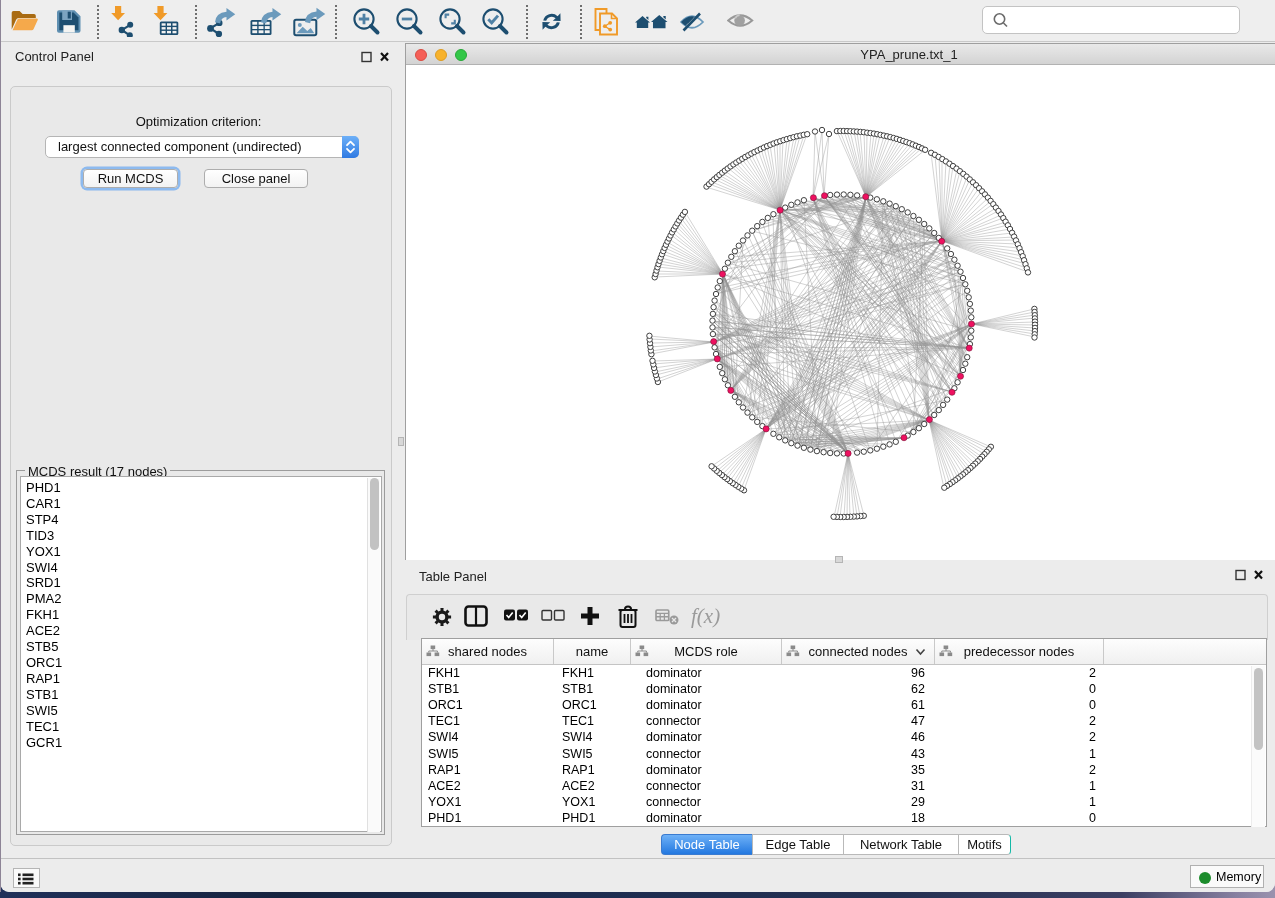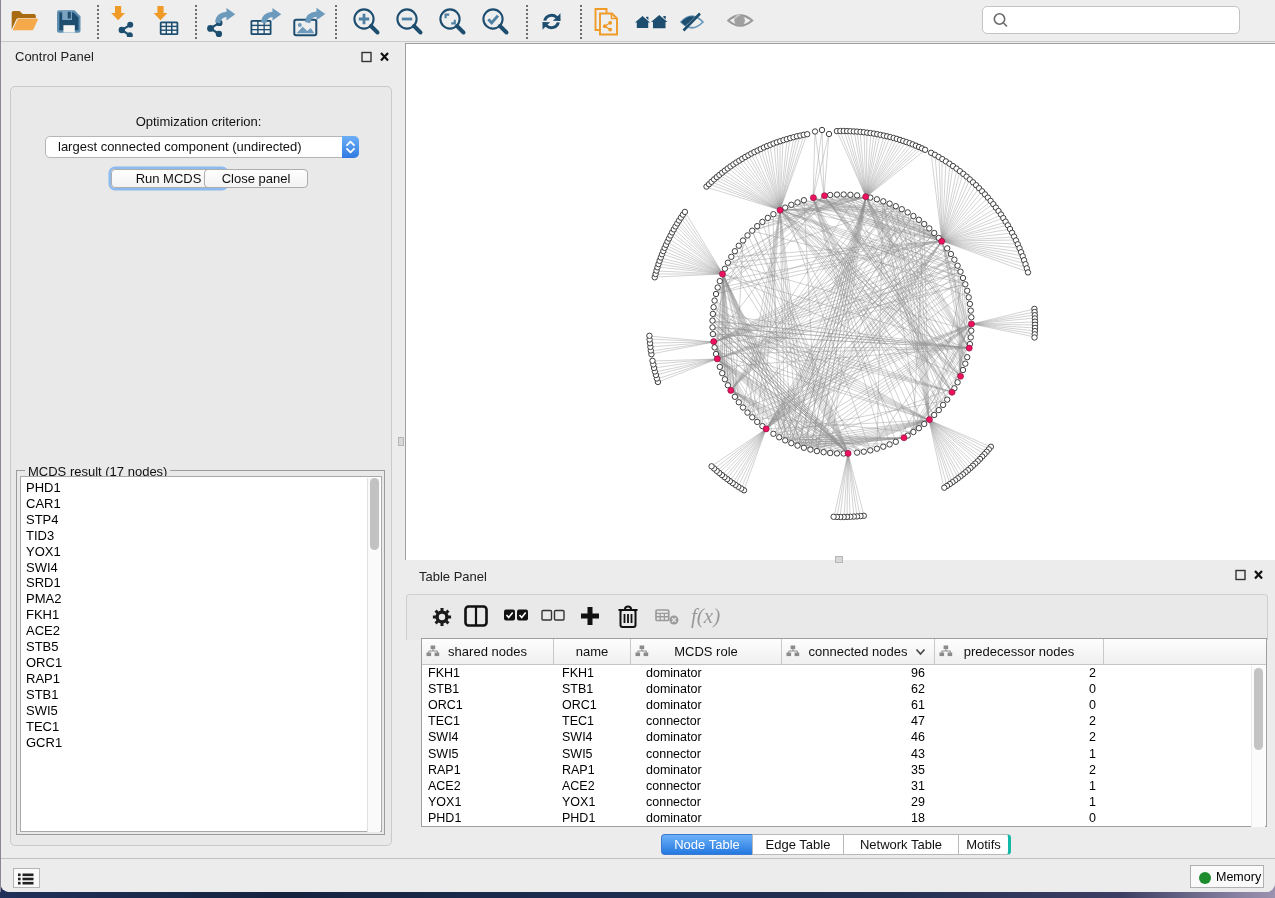--- a/index.html
+++ b/index.html
@@ -25,21 +25,21 @@
 .tab { background:#ffffff; border:1px solid #b9b9b9; border-right:none; line-height:19px; color:#111; text-align:center; }
 .tab:first-child { border-radius:4px 0 0 4px; }
 .tab:last-child { border-radius:0 4px 4px 0; border-right:1px solid #b9b9b9; }
 .tab.sel { background:linear-gradient(#6eb1f7,#2378e0); color:#fff; border-color:#3a7bd0; }
 
 #optlabel { position:absolute; left:0; top:71px; width:395px; text-align:center; font-size:13px; color:#111; }
 #dropdown { position:absolute; left:44px; top:93px; width:314px; height:22px; background:#fff; border:1px solid #b5b5b5; border-radius:5px; font-size:13px; color:#111; line-height:20px; padding-left:12px; }
 #dd-btn { position:absolute; right:-1px; top:-1px; width:17px; height:22px; border-radius:0 5px 5px 0; background:linear-gradient(#6db0f8,#2f7ae2); }
 #dd-btn svg { position:absolute; left:3px; top:3px; }
 .btn { position:absolute; top:126px; height:19px; background:linear-gradient(#ffffff,#f2f2f2); border:1px solid #adadad; border-radius:4px; font-size:13px; color:#111; text-align:center; line-height:17px; }
-#btn-run { left:82px; width:115px; box-shadow:0 0 0 2.5px rgba(110,170,240,0.75);margin-left:28px; }
+#btn-run { left:82px; width:95px; box-shadow:0 0 0 2.5px rgba(110,170,240,0.75); }
 #btn-close { left:203px; width:104px; }
 
 #fieldset { position:absolute; left:15px; top:427px; width:369px; height:365px; border:1px solid #9c9c9c; }
 #fs-legend { position:absolute; left:8px; top:-7px; background:#e9e9e9; padding:0 3px; font-size:13px; color:#111; }
 #fs-list { position:absolute; left:3px; top:5px; width:362px; height:356px; background:#fff; border:1px solid #a9a9a9; font-size:13px; color:#000; padding:3px 0 0 5px; line-height:15.9px; }
 #fs-scroll { position:absolute; right:1px; top:1px; width:13px; height:354px; background:#fafafa; border-left:1px solid #e0e0e0; }
 #fs-thumb { position:absolute; left:1.5px; top:0px; width:9px; height:72px; background:#c2c2c2; border-radius:5px; }
 
 
 #netwin { position:absolute; left:405px; top:43px; width:870px; height:517px; border:1px solid #9f9f9f; border-right:none; background:#fff; }
@@ -61,21 +61,21 @@
 .c1 { position:absolute; left:6px; }
 .c2 { position:absolute; left:140px; }
 .c3 { position:absolute; left:224px; }
 .c4 { position:absolute; left:360px; width:143px; text-align:right; }
 .c5 { position:absolute; left:520px; width:154px; text-align:right; }
 #tp-vscroll { position:absolute; right:1px; top:27px; width:14px; height:161px; background:#fbfbfb; border-left:1px solid #ececec; }
 #tp-vthumb { position:absolute; left:2px; top:2px; width:9px; height:82px; background:#c3c3c3; border-radius:5px; }
 .btabrow { position:absolute; left:264px; top:273px; height:21px; display:flex; font-size:13px; }
 .btab { background:#ffffff; border:1px solid #b9b9b9; border-right:none; line-height:20px; color:#111; text-align:center; }
 .btab:first-child { border-radius:4px 0 0 4px; }
-.btab:last-child { border-radius:0 4px 4px 0; border-right:3px solid #14b8a6; }
+.btab:last-child { border-radius:0 4px 4px 0; border-right:1px solid #14b8a6; }
 .btab.sel { background:linear-gradient(#6eb1f7,#2378e0); color:#fff; border-color:#3a7bd0; }
 
 
 #statusbar { position:absolute; left:1px; top:858px; width:1274px; height:34px; background:#ececec; border-top:1px solid #c2c2c2; border-radius:0 0 9px 9px; }
 #listbtn { position:absolute; left:12px; top:9px; width:27px; height:20px; background:#fafafa; border:1px solid #b5b5b5; }
 #membtn { position:absolute; right:11px; top:6px; width:74px; height:23px; background:#fafafa; border:1px solid #b0b0b0; font-size:12.5px; color:#000; }
 #memdot { position:absolute; left:8px; top:5.5px; width:12px; height:12px; border-radius:50%; background:#1c8c2c; }
 #memtxt { position:absolute; left:25px; top:4px; }
 
 
@@ -241,20 +241,26 @@
     <div id="fs-legend">MCDS result (17 nodes)</div>
     <div id="fs-list">PHD1<br>CAR1<br>STP4<br>TID3<br>YOX1<br>SWI4<br>SRD1<br>PMA2<br>FKH1<br>ACE2<br>STB5<br>ORC1<br>RAP1<br>STB1<br>SWI5<br>TEC1<br>GCR1
       <div id="fs-scroll">
           <div id="fs-thumb"></div>
         </div>
     </div>
   </div>
 </div>
 
 <div id="netwin">
+  <div id="net-titlebar">
+    <div class="tl" style="left:9px; background:#f55f57; border:0.5px solid #d94c42;"></div>
+    <div class="tl" style="left:29px; background:#f7b22c; border:0.5px solid #dd9c22;"></div>
+    <div class="tl" style="left:49px; background:#33c748; border:0.5px solid #27a838;"></div>
+    <div id="net-title">YPA_prune.txt_1</div>
+  </div>
   <div id="net-canvas">
     <svg width="869" height="494" viewBox="0 0 869 494">
 <g fill="none" stroke="#919191" stroke-opacity="0.58" stroke-width="0.7">
 <path d="M523 354L585 381M566 258L629 246M546 326L438 129M460 131L471 68M418 130L423 68M536 175L325 191M418 130L416 64M536 175L312 222M407 132L477 381M563 282L310 288M460 131L392 380M536 175L533 91M317 208L254 195M536 175L602 159M317 208L356 360M418 130L312 222M360 363L545 188M523 354L513 154M498 372L392 380M566 258L629 259M536 175L604 163M536 175L567 116M536 175L424 129M460 131L548 322M536 175L613 182M374 144L557 304M317 208L275 152M325 324L464 132M498 372L373 371M471 383L477 135M374 144L398 382M523 354L502 146M536 175L322 197M308 276L337 342M374 144L371 76M411 385L398 134M536 175L579 128M507 366L518 158M309 281L559 218M407 132L518 358"></path>
 <path d="M523 354L404 384M566 258L629 252M523 354L392 380M360 363L313 407M536 175L557 108M308 276L342 347M407 132L548 194M346 165L559 218M528 349L557 212M374 144L336 93M460 131L438 65M554 310L317 208M460 131L458 66M374 144L391 70M546 326L392 136M563 282L307 268M374 144L325 100M545 188L373 371M308 276L346 351M546 326L307 268M317 208L351 356M442 387L434 451M317 208L333 336M317 208L322 319M308 276L244 273M374 144L322 102M311 293L247 295M460 131L465 67M563 282L477 135M317 208L329 331M317 208L379 374M460 131L552 316M442 387L311 293M317 208L249 211M360 363L311 405M460 131L385 377M523 354L554 410M442 387L346 165M460 131L510 80M325 324L490 140"></path>
 <path d="M317 208L325 324M460 131L478 70M374 144L401 68M418 130L308 276M407 132L552 200M563 282L309 281M374 144L348 86M442 387L351 160M565 265L444 129M374 144L327 98M325 324L404 384M308 276L533 172M566 258L507 366M442 387L333 180M407 132L513 154M523 354L411 385M317 208L270 160M442 387L342 169M498 372L398 382M460 131L356 156M407 132L484 378M536 175L612 178M442 387L307 248M523 354L569 398M536 175L600 156M536 175L438 129M418 130L310 228M442 387L307 268M374 144L308 113M317 208L261 176M536 175L477 135M317 208L273 155M407 132L507 366M360 363L552 200M374 144L384 72M442 387L310 288M554 206L431 129M563 282L307 268M460 131L351 160M536 175L615 186"></path>
 <path d="M311 293L464 384M498 372L385 377M317 208L373 371M317 208L256 188M360 363L513 154M407 132L533 172M317 208L257 185M523 354L307 261M523 354L477 135M442 387L322 197M374 144L561 291M311 293L548 194M523 354L507 150M374 144L313 109M346 165L451 129M460 131L379 142M360 363L496 143M477 381L373 371M317 208L266 166M317 208L398 382M566 258L356 360M536 175L595 149M498 372L541 334M563 282L464 132M374 144L345 88M418 130L552 316M460 131L448 65M374 144L533 344M325 324L471 133M360 363L490 140M308 276L528 167M367 368L561 225M442 387L431 451M442 387L308 241M418 130L319 203M317 208L311 293M523 354L309 281M536 175L564 113M325 324L451 387M523 354L581 386"></path>
 <path d="M308 276L243 270M325 324L418 386M536 175L431 129M523 354L552 412M536 175L559 298M536 175L554 105M308 276L244 277M464 384L565 245M523 354L307 248M523 354L574 393M523 354L418 386M460 131L451 66M566 258L392 380M360 363L338 424M442 387L307 268M523 354L538 422M460 131L541 334M460 131L404 384M523 354L307 255M360 363L306 400M444 129L541 334M546 326L398 134M308 276L367 368M407 132L416 64M311 293L554 206M374 144L404 384M308 276L523 162M325 324L458 386M566 258L351 356M566 258L398 382M523 354L567 400M442 387L451 450M536 175L471 133M460 131L468 68M460 131L504 77M566 258L629 268M374 144L381 73M407 132L545 188M317 208L367 368M536 175L464 132"></path>
 <path d="M460 131L346 165M310 228L431 129M374 144L552 200M566 258L502 370M325 324L438 387M460 131L537 339M442 387L307 268M554 310L379 142M460 131L481 70M360 363L319 411M451 387L346 165M566 258L629 262M566 258L385 377M546 326L431 129M385 139L565 271M317 208L385 377M566 258L546 326M507 366L346 351M374 144L330 97M374 144L316 107M442 387L307 255M460 131L484 71M460 131L418 386M513 362L477 135M563 282L490 140M460 131L411 385M317 208L316 307M407 132L423 68M442 387L309 235M374 144L368 78M536 175L597 152M311 293L418 386M308 276L244 281M536 175L379 142M442 387L454 450M563 282L317 208M546 326L307 261M566 258L337 342M460 131L461 67M407 132L409 66"></path>
 <path d="M342 169L307 255M407 132L528 349M374 144L541 334M325 324L484 138M554 310L554 206M498 372L367 368M317 208L255 192M329 331L337 174M566 258L490 376M523 354L564 402M523 354L307 268M460 131L411 385M523 354L379 374M360 363L316 409M374 144L552 316M490 140L319 313M311 293L552 200M317 208L322 319M311 293L250 309M498 372L379 374M374 144L356 360M317 208L314 301M536 175L606 167M362 152L379 374M374 144L385 377M442 387L325 191M498 372L548 322M308 276L552 200M325 324L411 385M317 208L250 208M374 144L346 351M311 293L247 298M442 387L309 281M442 387L307 261M536 175L529 89M536 175L451 129M536 175L314 215M498 372L518 358M546 326L307 248M554 310L392 136"></path>

